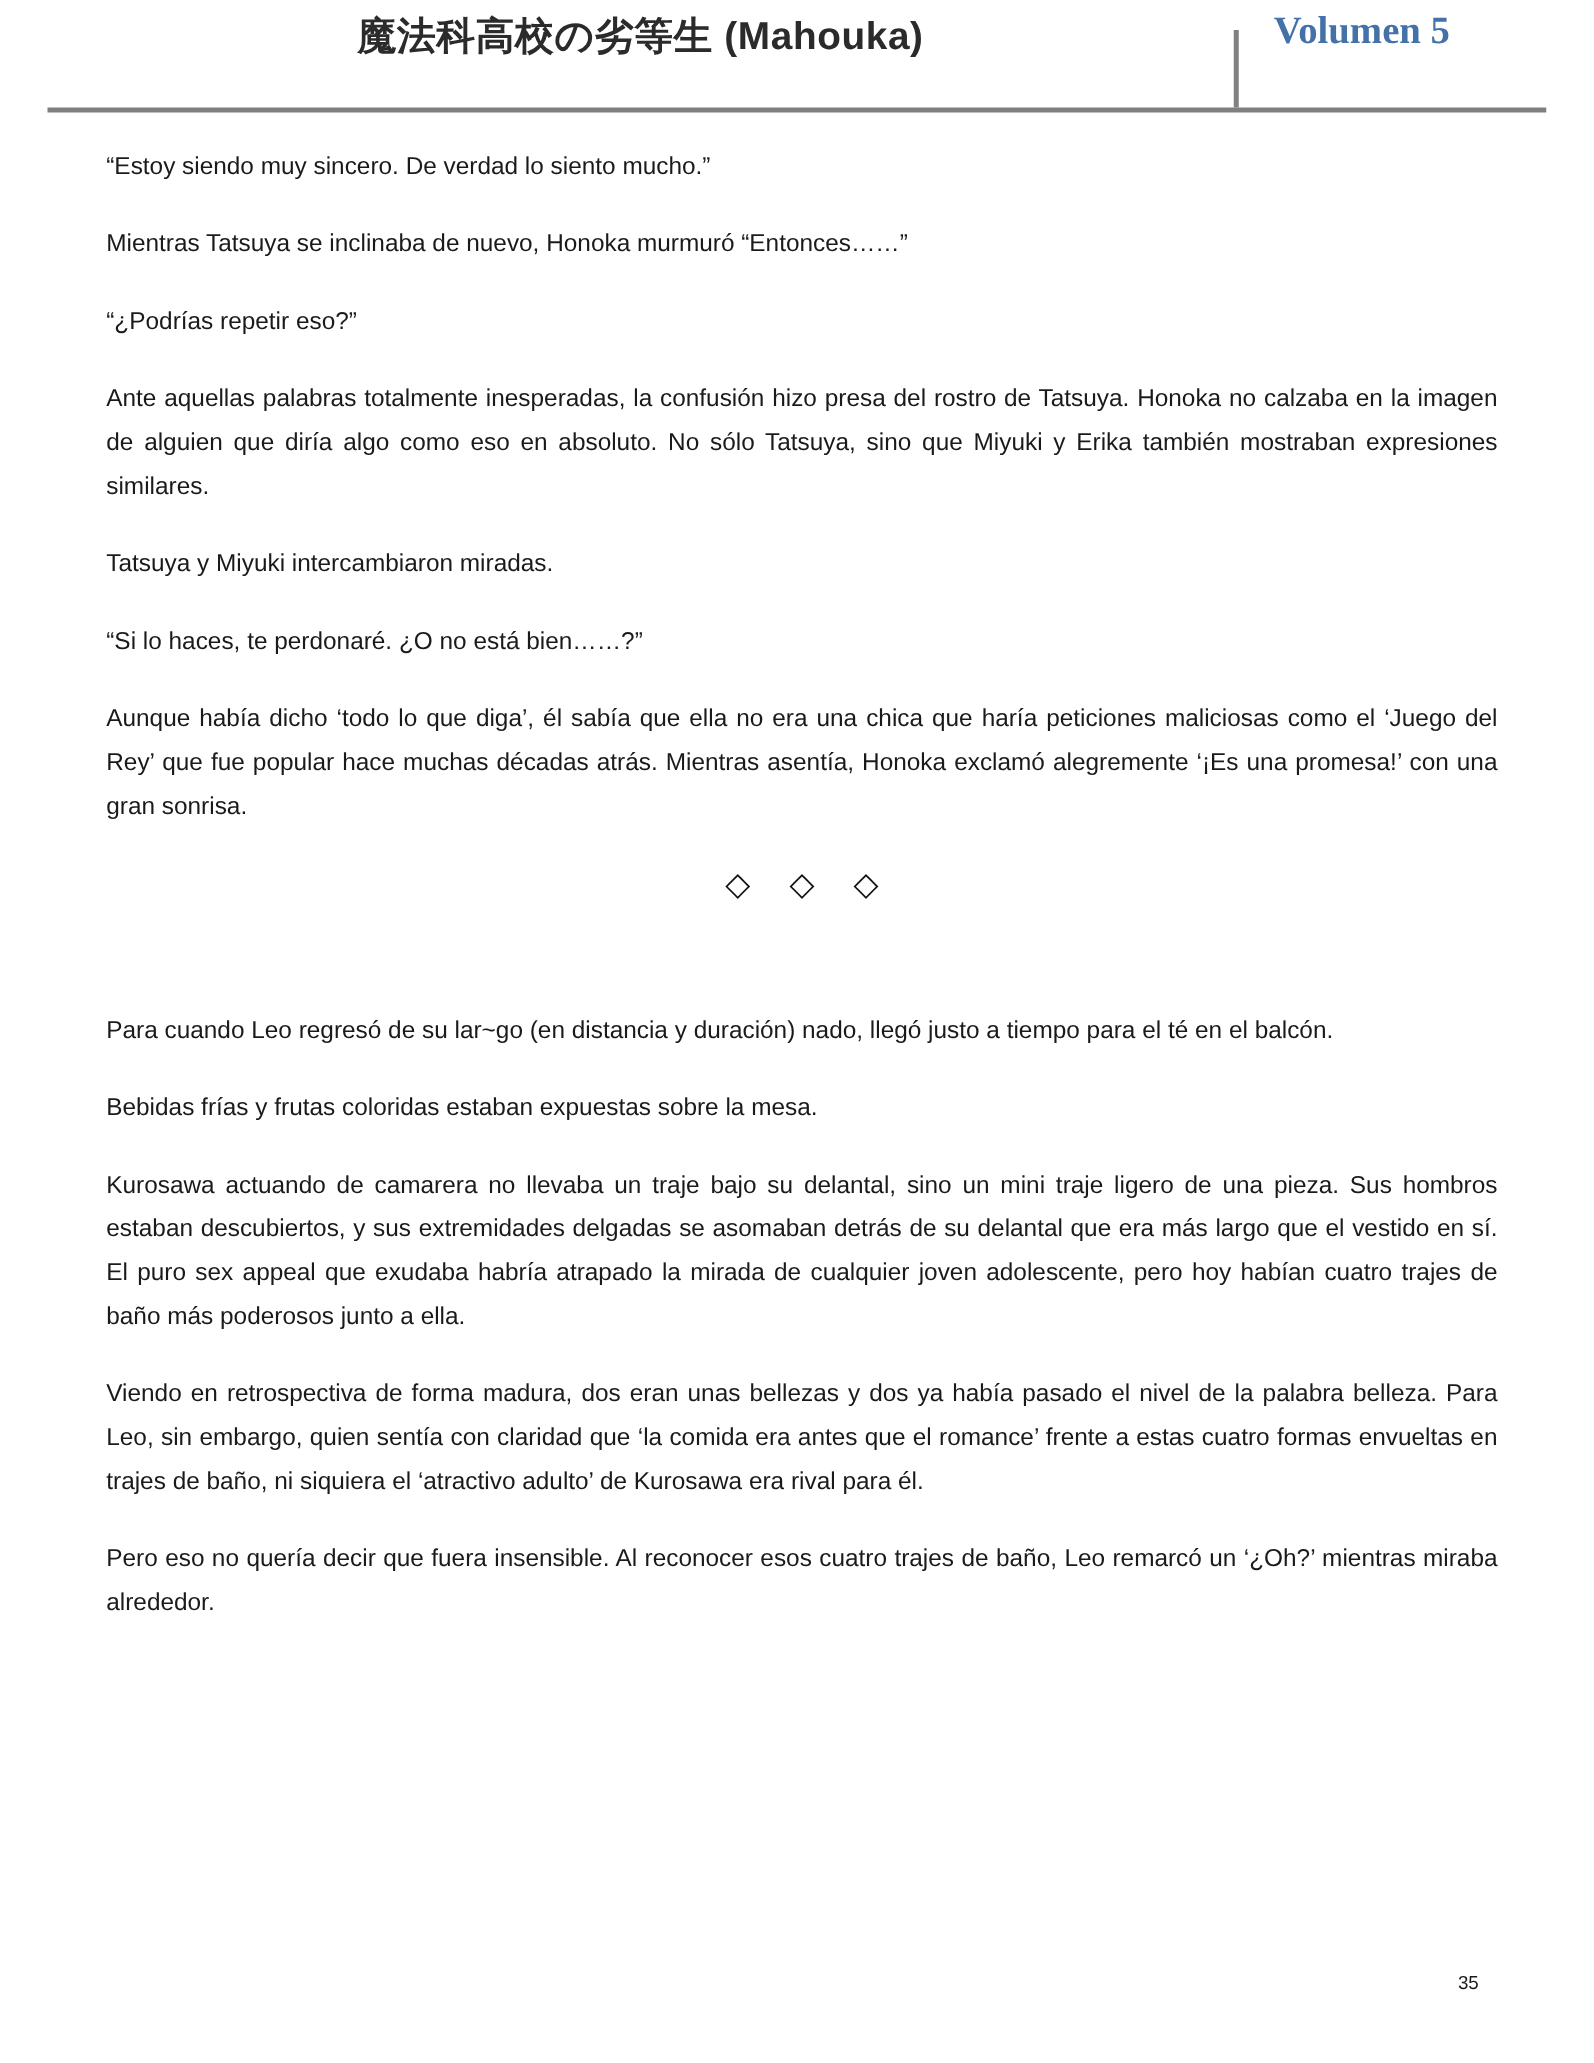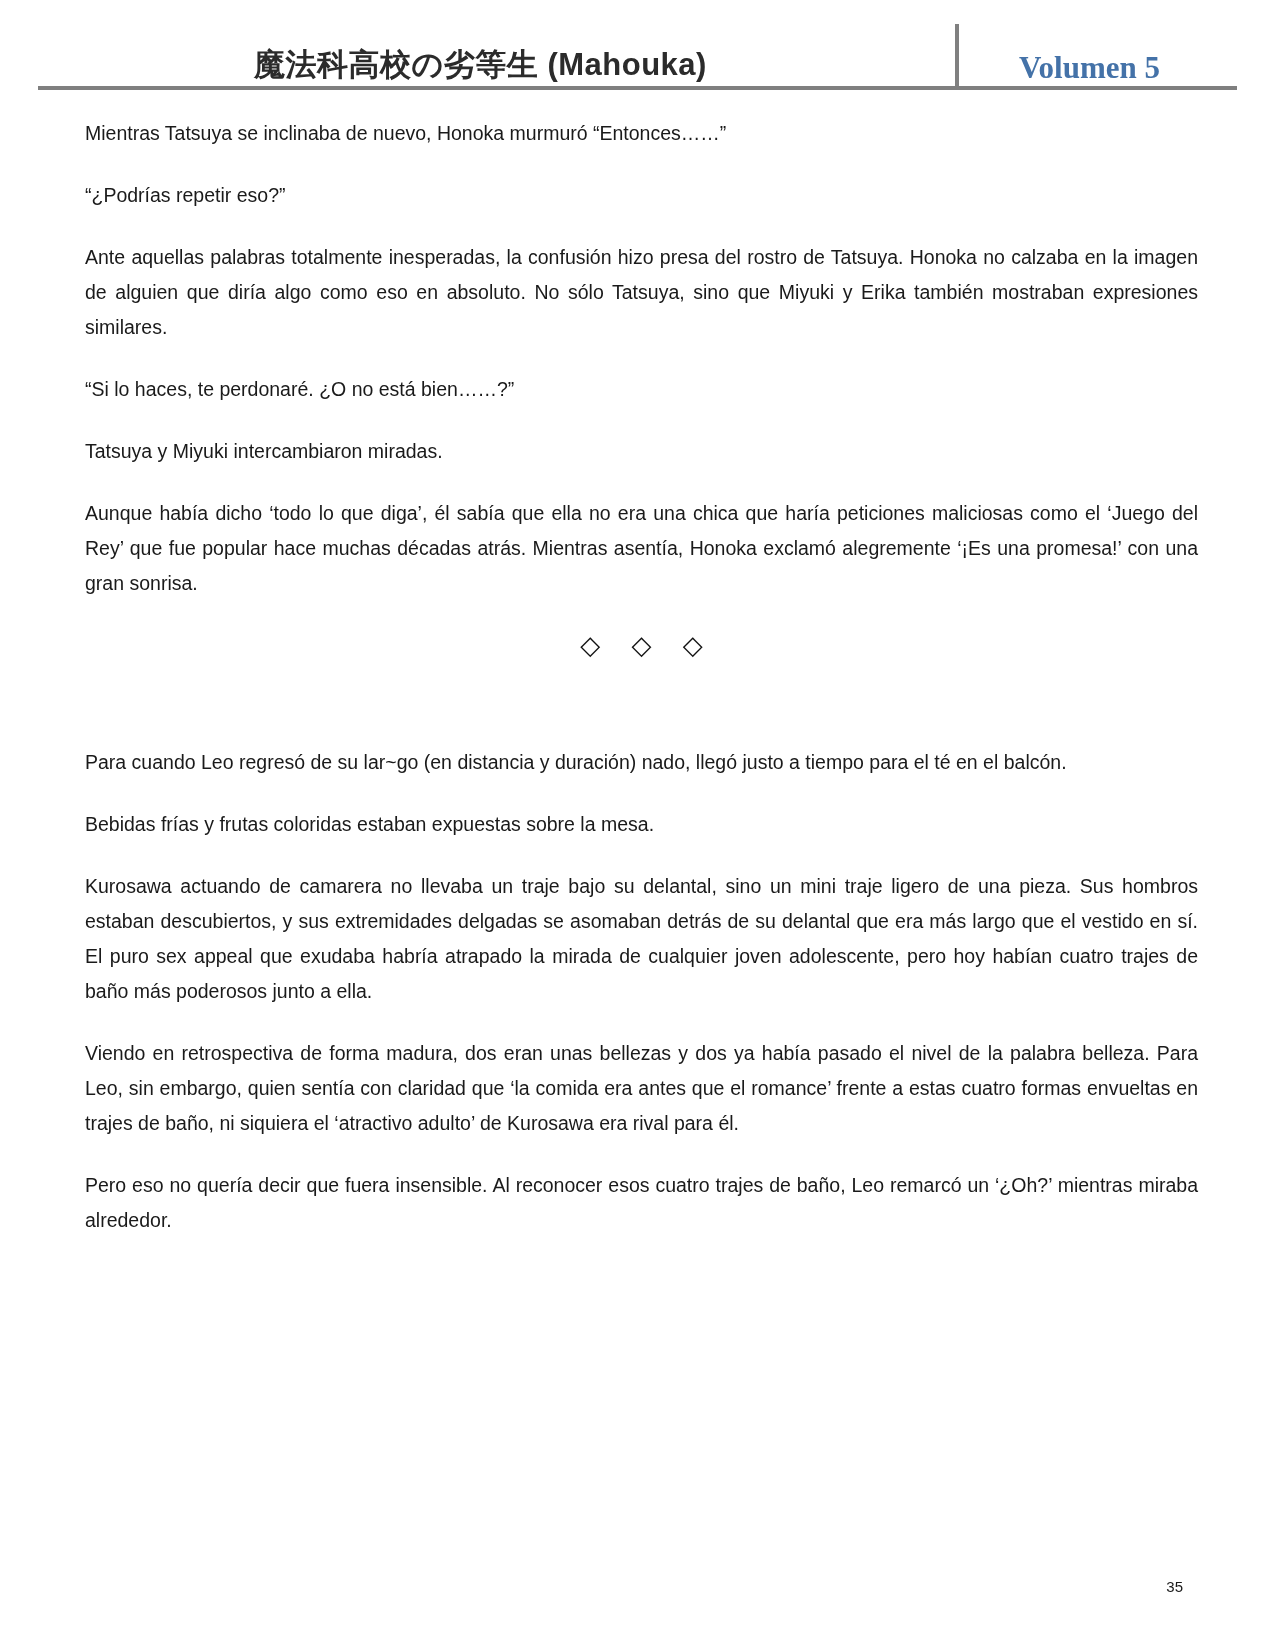--- a/index.html
+++ b/index.html
@@ -14,25 +14,24 @@
     margin: 0 auto;
     background: #ffffff;
     box-sizing: border-box;
     font-family: "Liberation Sans", "DejaVu Sans", sans-serif;
     color: #1a1a1a;
     overflow: hidden;
   }
   
   .header {
     display: flex;
-    align-items: flex-end;
+    align-items: flex-start;
     height: 86px;
     margin: 0 38px;
     border-bottom: 4px solid #7f7f7f;
-    gap: 32px;
   }
   .header-title {
     flex: 1;
     text-align: center;
     font-family: "Liberation Sans", "DejaVu Sans", sans-serif;
     font-weight: bold;
     font-size: 31px;
     color: #2b2b2b;
     letter-spacing: 0.5px;
     padding-top: 8px;
@@ -90,25 +89,26 @@
 <div class="page">
 
   <header class="header">
     <div class="header-title">魔法科高校の劣等生 (Mahouka)</div>
     <div class="header-divider"></div>
     <div class="header-volume" style="color: rgb(68, 114, 168);">Volumen 5</div>
   </header>
 
   <main class="content">
     <div id="paras-before">
+        <p class="para">“Estoy siendo muy sincero. De verdad lo siento mucho.”</p>
         <p class="para">Mientras Tatsuya se inclinaba de nuevo, Honoka murmuró “Entonces……”</p>
         <p class="para">“¿Podrías repetir eso?”</p>
         <p class="para">Ante aquellas palabras totalmente inesperadas, la confusión hizo presa del rostro de Tatsuya. Honoka no calzaba en la imagen de alguien que diría algo como eso en absoluto. No sólo Tatsuya, sino que Miyuki y Erika también mostraban expresiones similares.</p>
+        <p class="para">Tatsuya y Miyuki intercambiaron miradas.</p>
         <p class="para">“Si lo haces, te perdonaré. ¿O no está bien……?”</p>
-        <p class="para">Tatsuya y Miyuki intercambiaron miradas.</p>
         <p class="para">Aunque había dicho ‘todo lo que diga’, él sabía que ella no era una chica que haría peticiones maliciosas como el ‘Juego del Rey’ que fue popular hace muchas décadas atrás. Mientras asentía, Honoka exclamó alegremente ‘¡Es una promesa!’ con una gran sonrisa.</p>
       </div>
 
     <div class="scene-divider">◇ ◇ ◇</div>
 
     <div id="paras-after">
         <p class="para">Para cuando Leo regresó de su lar~go (en distancia y duración) nado, llegó justo a tiempo para el té en el balcón.</p>
         <p class="para">Bebidas frías y frutas coloridas estaban expuestas sobre la mesa.</p>
         <p class="para">Kurosawa actuando de camarera no llevaba un traje bajo su delantal, sino un mini traje ligero de una pieza. Sus hombros estaban descubiertos, y sus extremidades delgadas se asomaban detrás de su delantal que era más largo que el vestido en sí. El puro sex appeal que exudaba habría atrapado la mirada de cualquier joven adolescente, pero hoy habían cuatro trajes de baño más poderosos junto a ella.</p>
         <p class="para">Viendo en retrospectiva de forma madura, dos eran unas bellezas y dos ya había pasado el nivel de la palabra belleza. Para Leo, sin embargo, quien sentía con claridad que ‘la comida era antes que el romance’ frente a estas cuatro formas envueltas en trajes de baño, ni siquiera el ‘atractivo adulto’ de Kurosawa era rival para él.</p>

